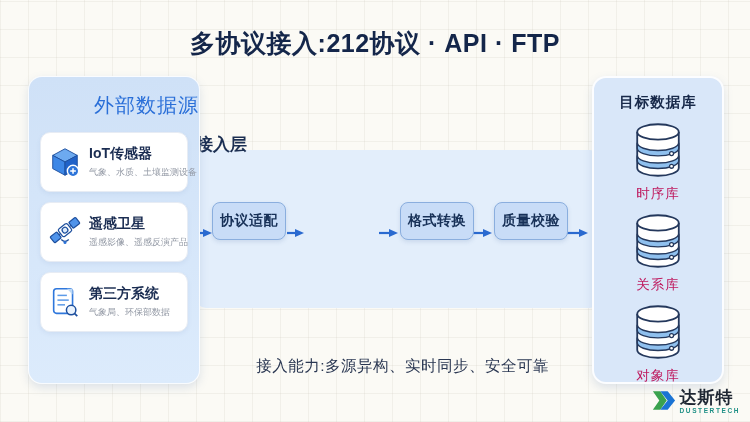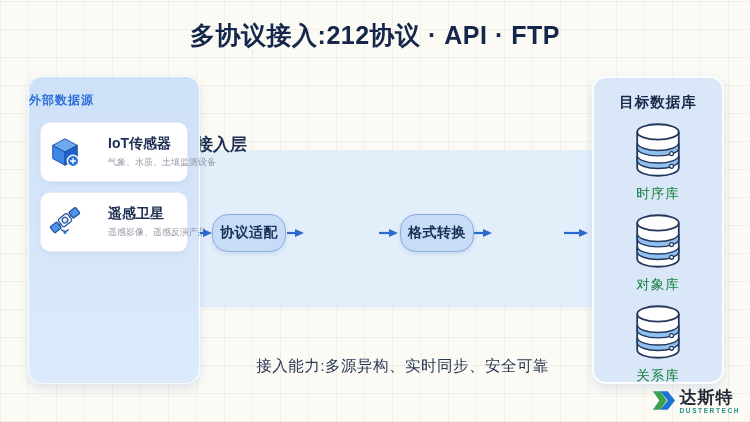--- a/index.html
+++ b/index.html
@@ -5,21 +5,21 @@
   html,body{margin:0;padding:0;background:#e8e8e4;}
   .stage{
     position:relative;width:750px;height:422px;overflow:hidden;
     font-family:"Liberation Sans","DejaVu Sans",sans-serif;
     background-color:#fbfaf5;
     background-image:
       repeating-linear-gradient(0deg, rgba(190,185,170,0.16) 0 1px, transparent 1px 28px),
       repeating-linear-gradient(90deg, rgba(190,185,170,0.16) 0 1px, transparent 1px 28px);
   }
   .title{
-    position:absolute;top:19px;left:0;width:750px;margin:0;
+    position:absolute;top:27px;left:0;width:750px;margin:0;
     text-align:center;font-size:25px;font-weight:800;color:#14264a;letter-spacing:.5px;
   }
   
   .band{
     position:absolute;left:196px;top:150px;width:404px;height:158px;
     background:#e3eefb;border-radius:10px;
   }
   .band-label{
     position:absolute;left:196px;top:133px;width:404px;
     font-size:17px;font-weight:700;color:#1c2f52;
@@ -31,46 +31,46 @@
     left:28px;width:172px;
     background:linear-gradient(180deg,#cfe1f7 0%,#dcebfc 100%);
     border:1.5px solid rgba(255,255,255,.85);
   }
   .panel.right{
     left:592px;width:132px;
     background:#d9e7f9;border:2px solid rgba(255,255,255,.9);
     display:flex;flex-direction:column;align-items:center;
   }
   .panel-header-blue{
-    margin-top:15px;text-align:left;font-size:12px;font-weight:700;color:#2a6fd8;letter-spacing:1px;
+    margin-top:15px;text-align:right;font-size:20px;font-weight:400;color:#2a6fd8;letter-spacing:1px;
   }
   .cards{display:flex;flex-direction:column;gap:10px;margin:13px 11px 0 11px;}
   .card{
     background:#ffffff;border:1px solid #e7ecf4;border-radius:10px;
     box-shadow:0 2px 4px rgba(100,130,180,.10);
     display:flex;align-items:center;gap:7px;padding:8px 7px;height:42px;box-sizing:content-box;
   }
   .card .icon{flex:0 0 34px;width:34px;height:34px;display:flex;align-items:center;justify-content:center;}
-  .card-text{min-width:0;margin-left:19px;}
+  .card-text{min-width:0;}
   .card-title{font-size:14px;font-weight:700;color:#1b2d52;line-height:1.25;}
   .card-sub{font-size:9px;color:#9298a4;white-space:nowrap;margin-top:3px;}
   
   .step{
-    position:absolute;top:214px;height:38px;width:74px;
-    background:#c8dcf7;border:1.5px solid #8aaede;border-radius:16px;box-sizing:border-box;
+    position:absolute;top:202px;height:38px;width:74px;
+    background:#c8dcf7;border:1.5px solid #8aaede;border-radius:8px;box-sizing:border-box;
     display:flex;align-items:center;justify-content:center;
     font-size:14px;font-weight:600;color:#173057;letter-spacing:.5px;
     box-shadow:0 2px 4px rgba(90,120,170,.18);
   }
   .step.s0{left:212px}.step.s1{left:306px}.step.s2{left:400px}.step.s3{left:494px}
   .arrows{position:absolute;left:0;top:0;pointer-events:none;}
   
   .panel-header-navy{margin-top:15px;text-align:center;font-size:14.5px;font-weight:700;color:#18294a;letter-spacing:1px;}
   .db-group{display:flex;flex-direction:column;align-items:center;margin-top:10px;}
-  .db-label{margin-top:3px;font-size:13.5px;font-weight:500;color:#15803d;letter-spacing:1px;}
+  .db-label{margin-top:3px;font-size:13.5px;font-weight:500;color:#be185d;letter-spacing:1px;}
   
   .caption{
     position:absolute;left:200px;top:356px;width:349px;text-align:right;
     font-size:15.5px;font-weight:500;color:#2a3752;letter-spacing:.5px;
   }
   
   .logo{position:absolute;right:10px;bottom:6px;display:flex;align-items:flex-start;gap:4px;}
   .logo-text{display:flex;flex-direction:column;line-height:1;}
   .logo-name{font-size:17px;font-weight:800;color:#1f2733;letter-spacing:1px;}
   .logo-sub{font-size:6.5px;font-weight:700;color:#1f9086;letter-spacing:1.6px;margin-top:2px;}
@@ -120,20 +120,37 @@
             <circle cx="18" cy="29" r="1.6" fill="#2d74d9"></circle>
           </svg>
         </span>
         <div class="card-text">
           <div class="card-title">遥感卫星</div>
           <div class="card-sub">遥感影像、遥感反演产品</div>
         </div>
       </div>
 
 
+      <div class="card">
+        <span class="icon">
+          <svg width="34" height="34" viewBox="0 0 36 36">
+            <rect x="6" y="4" width="20" height="26" rx="3" fill="#ffffff" stroke="#2e77dc" stroke-width="1.7"></rect>
+            <polygon points="20,4 26,4 26,10" fill="#bcd8f6"></polygon>
+            <line x1="10" y1="11" x2="20" y2="11" stroke="#5d9be8" stroke-width="1.6"></line>
+            <line x1="10" y1="16" x2="22" y2="16" stroke="#5d9be8" stroke-width="1.6"></line>
+            <line x1="10" y1="21" x2="18" y2="21" stroke="#5d9be8" stroke-width="1.6"></line>
+            <circle cx="24.5" cy="26.5" r="5" fill="#eaf3fd" stroke="#1d4f9e" stroke-width="1.6"></circle>
+            <line x1="28" y1="30" x2="31" y2="33" stroke="#1d4f9e" stroke-width="1.8"></line>
+          </svg>
+        </span>
+        <div class="card-text">
+          <div class="card-title">第三方系统</div>
+          <div class="card-sub">气象局、环保部数据</div>
+        </div>
+      </div>
 
     </div>
   </section>
 
   <svg class="arrows" width="750" height="422" viewBox="0 0 750 422">
     <defs>
       <marker id="ah" markerUnits="userSpaceOnUse" markerWidth="9" markerHeight="8" refX="1" refY="4" orient="auto">
         <path d="M0 0 L9 4 L0 8 Z" fill="#2a6ad0"></path>
       </marker>
     </defs>
@@ -141,20 +158,21 @@
       <line x1="200" y1="233" x2="204" y2="233" marker-end="url(#ah)"></line>
       <line x1="287" y1="233" x2="296" y2="233" marker-end="url(#ah)"></line>
       <line x1="379" y1="233" x2="390" y2="233" marker-end="url(#ah)"></line>
       <line x1="470" y1="233" x2="484" y2="233" marker-end="url(#ah)"></line>
       <line x1="564" y1="233" x2="580" y2="233" marker-end="url(#ah)"></line>
     </g>
   </svg>
 
   <div class="step s0">协议适配</div>
   <div class="step s2">格式转换</div>
+  <div class="step s3">质量校验</div>
 
   <section class="panel right">
     <div class="panel-header-navy">目标数据库</div>
 
     <div class="db-group">
       <span>
         <svg width="52" height="56" viewBox="0 0 56 62">
           <path d="M5 11 V51 a23 8.5 0 0 0 46 0 V11" fill="#ffffff" stroke="#24385c" stroke-width="2"></path>
           <ellipse cx="28" cy="11" rx="23" ry="8.5" fill="#ffffff" stroke="#24385c" stroke-width="2"></ellipse>
           <path d="M5 23 a23 8.5 0 0 0 46 0 v6 a23 8.5 0 0 1 -46 0 z" fill="#8fc0ee" stroke="#24385c" stroke-width="1.6"></path>
@@ -170,35 +188,35 @@
       <span>
         <svg width="52" height="56" viewBox="0 0 56 62">
           <path d="M5 11 V51 a23 8.5 0 0 0 46 0 V11" fill="#ffffff" stroke="#24385c" stroke-width="2"></path>
           <ellipse cx="28" cy="11" rx="23" ry="8.5" fill="#ffffff" stroke="#24385c" stroke-width="2"></ellipse>
           <path d="M5 23 a23 8.5 0 0 0 46 0 v6 a23 8.5 0 0 1 -46 0 z" fill="#8fc0ee" stroke="#24385c" stroke-width="1.6"></path>
           <path d="M5 37 a23 8.5 0 0 0 46 0 v6 a23 8.5 0 0 1 -46 0 z" fill="#8fc0ee" stroke="#24385c" stroke-width="1.6"></path>
           <circle cx="43" cy="35" r="2.2" fill="#ffffff" stroke="#24385c" stroke-width="1.4"></circle>
           <circle cx="43" cy="49" r="2.2" fill="#ffffff" stroke="#24385c" stroke-width="1.4"></circle>
         </svg>
       </span>
-      <div class="db-label">对象库</div>
+      <div class="db-label">关系库</div>
     </div>
 
     <div class="db-group">
       <span>
         <svg width="52" height="56" viewBox="0 0 56 62">
           <path d="M5 11 V51 a23 8.5 0 0 0 46 0 V11" fill="#ffffff" stroke="#24385c" stroke-width="2"></path>
           <ellipse cx="28" cy="11" rx="23" ry="8.5" fill="#ffffff" stroke="#24385c" stroke-width="2"></ellipse>
           <path d="M5 23 a23 8.5 0 0 0 46 0 v6 a23 8.5 0 0 1 -46 0 z" fill="#8fc0ee" stroke="#24385c" stroke-width="1.6"></path>
           <path d="M5 37 a23 8.5 0 0 0 46 0 v6 a23 8.5 0 0 1 -46 0 z" fill="#8fc0ee" stroke="#24385c" stroke-width="1.6"></path>
           <circle cx="43" cy="35" r="2.2" fill="#ffffff" stroke="#24385c" stroke-width="1.4"></circle>
           <circle cx="43" cy="49" r="2.2" fill="#ffffff" stroke="#24385c" stroke-width="1.4"></circle>
         </svg>
       </span>
-      <div class="db-label">关系库</div>
+      <div class="db-label">对象库</div>
     </div>
   </section>
 
   <div class="caption">接入能力:多源异构、实时同步、安全可靠</div>
 
   <div class="logo">
     <span>
       <svg width="25" height="23" viewBox="0 0 27 24">
         <path d="M2 2 L10 2 L17 12 L10 22 L2 22 L9 12 Z" fill="#3aa24e"></path>
         <path d="M10 2 L18 2 L26 12 L18 22 L10 22 L18 12 Z" fill="#1b74d4"></path>

